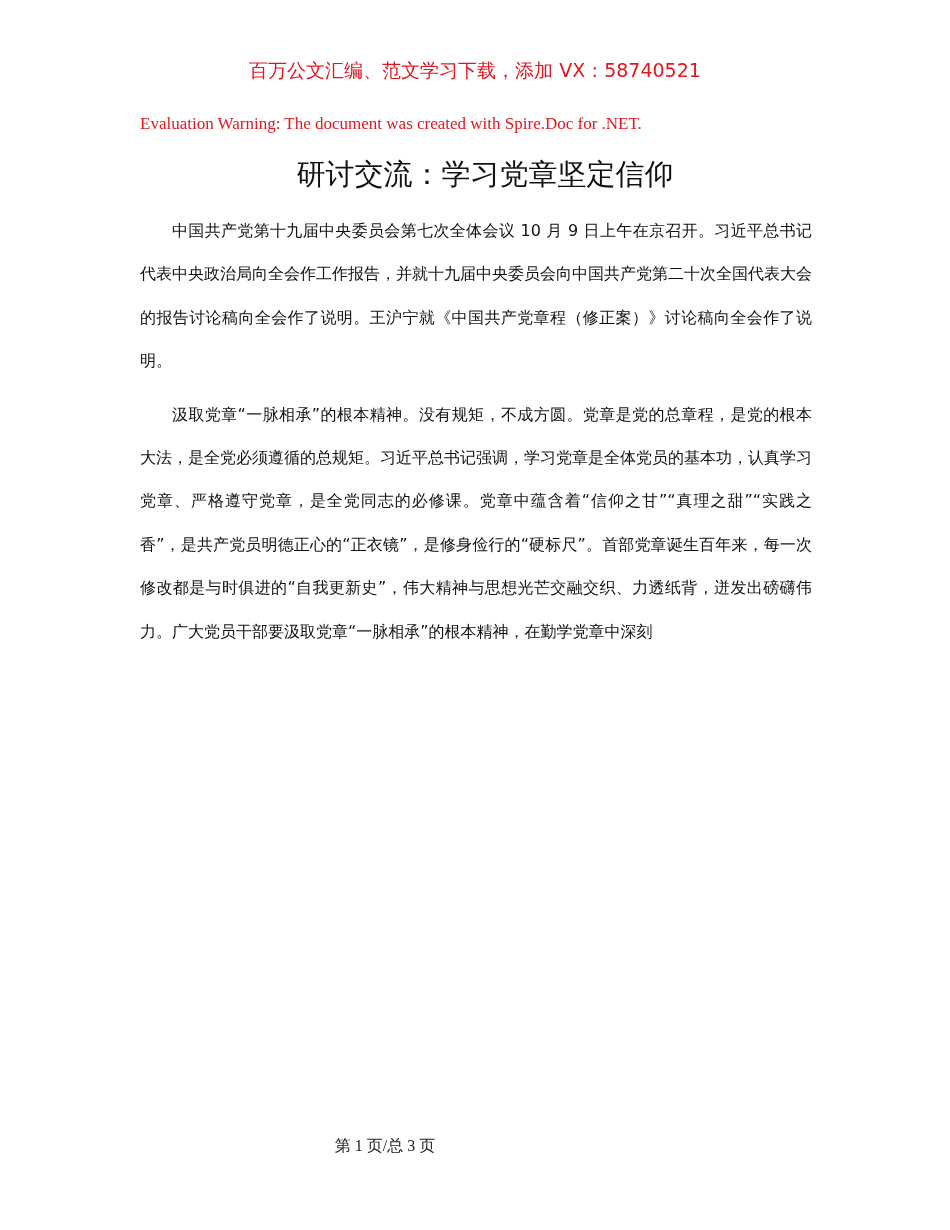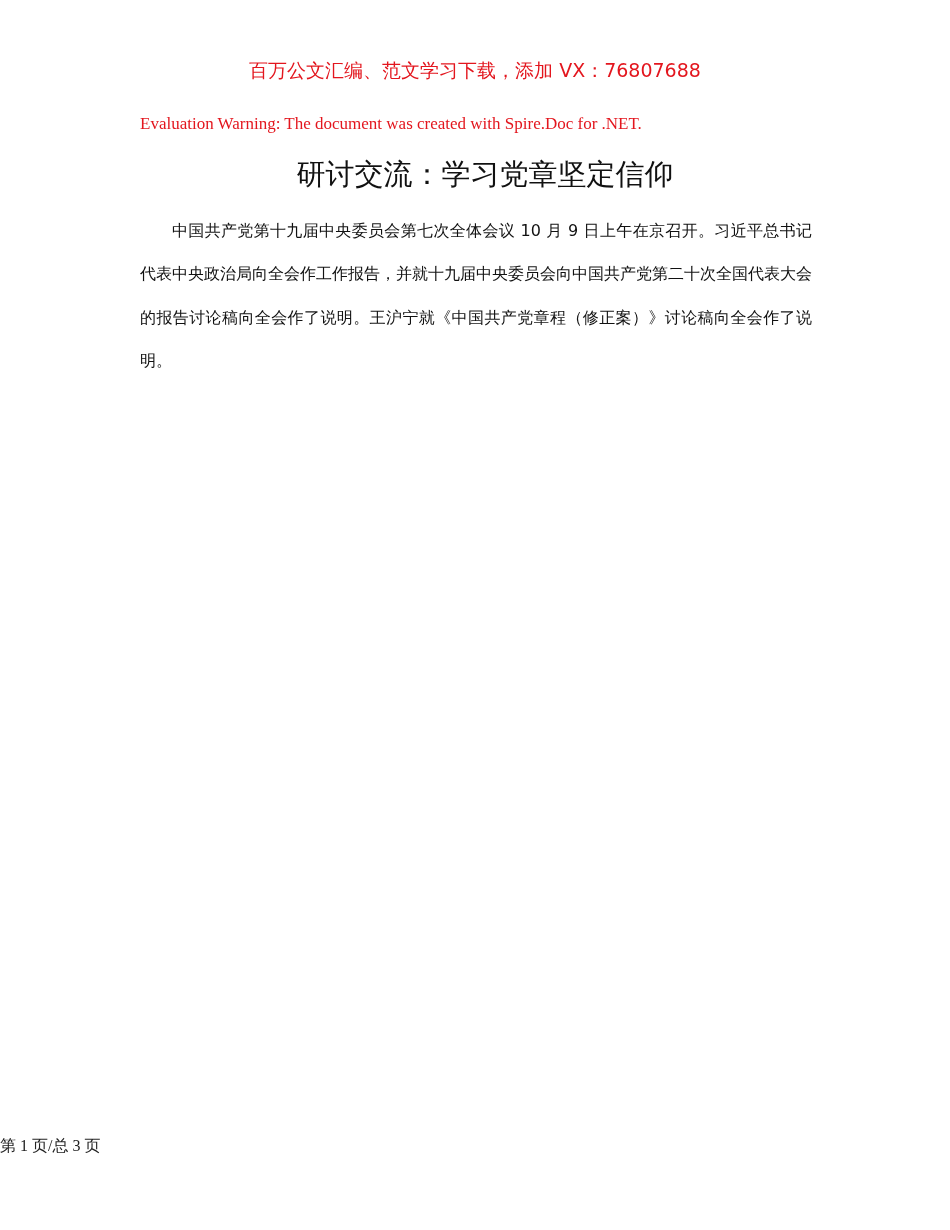--- a/index.html
+++ b/index.html
@@ -63,31 +63,32 @@
       margin: 0 0 10px 0;
       text-indent: 2em;
       text-align: justify;
       text-align-last: left;
       letter-spacing: 0px;
     }
     .footer {
       position: absolute;
       left: 0; width: 770px;
       top: 1136px;
-      text-align: left;
+      text-align: center;
       font-family: "Liberation Serif", "DejaVu Serif", serif;
       font-size: 16px;
       line-height: 20px;
       color: #222222;
     }
   </style>
 </head>
 <body>
 
 <div class="page">
-  <div class="header-banner">百万公文汇编、范文学习下载，添加 VX：76807688</div>
+  <div class="header-banner">百万公文汇编、范文学习下载，添加 VX：58740521</div>
   <div class="eval-warning">Evaluation Warning: The document was created with Spire.Doc for .NET.</div>
   <div class="doc-title">研讨交流：学习党章坚定信仰</div>
   <div class="body-text">
     <p class="para">中国共产党第十九届中央委员会第七次全体会议 10 月 9 日上午在京召开。习近平总书记代表中央政治局向全会作工作报告，并就十九届中央委员会向中国共产党第二十次全国代表大会的报告讨论稿向全会作了说明。王沪宁就《中国共产党章程（修正案）》讨论稿向全会作了说明。</p>
+    <p class="para">汲取党章“一脉相承”的根本精神。没有规矩，不成方圆。党章是党的总章程，是党的根本大法，是全党必须遵循的总规矩。习近平总书记强调，学习党章是全体党员的基本功，认真学习党章、严格遵守党章，是全党同志的必修课。党章中蕴含着“信仰之甘”“真理之甜”“实践之香”，是共产党员明德正心的“正衣镜”，是修身俭行的“硬标尺”。首部党章诞生百年来，每一次修改都是与时俱进的“自我更新史”，伟大精神与思想光芒交融交织、力透纸背，迸发出磅礴伟力。广大党员干部要汲取党章“一脉相承”的根本精神，在勤学党章中深刻</p>
   </div>
   <div class="footer">第 1 页/总 3 页</div>
 </div>
 
 </body></html>

